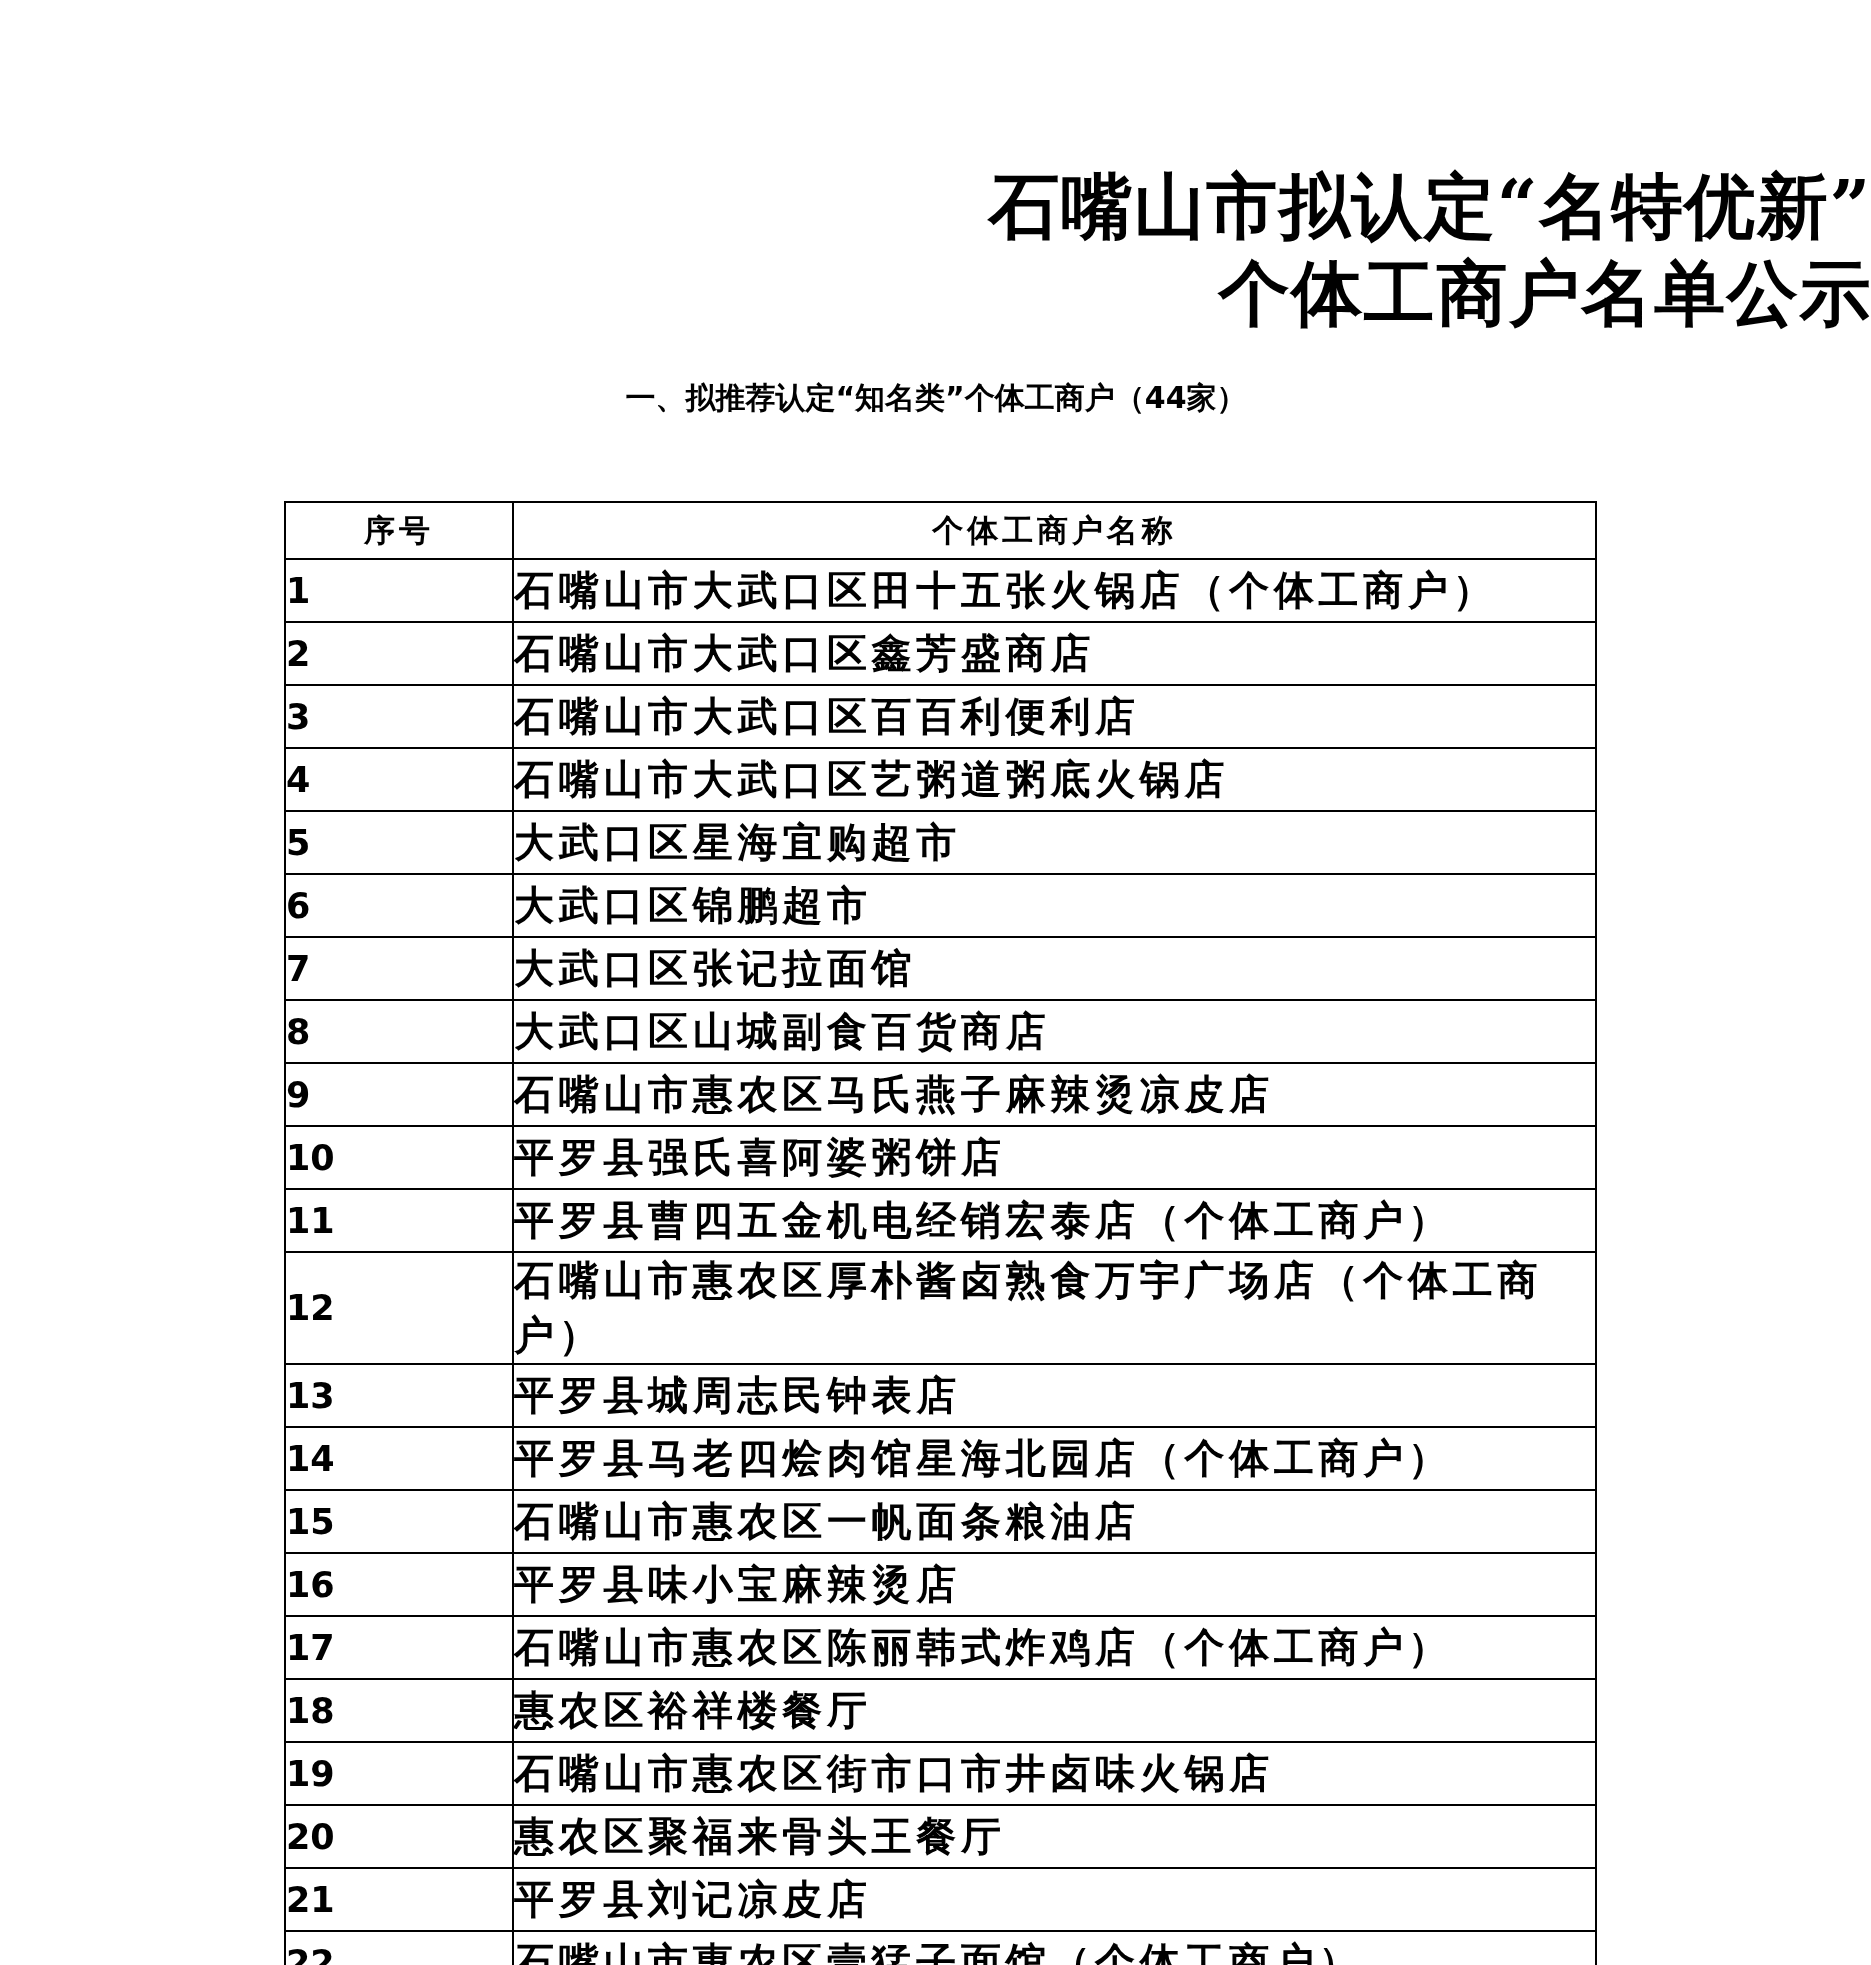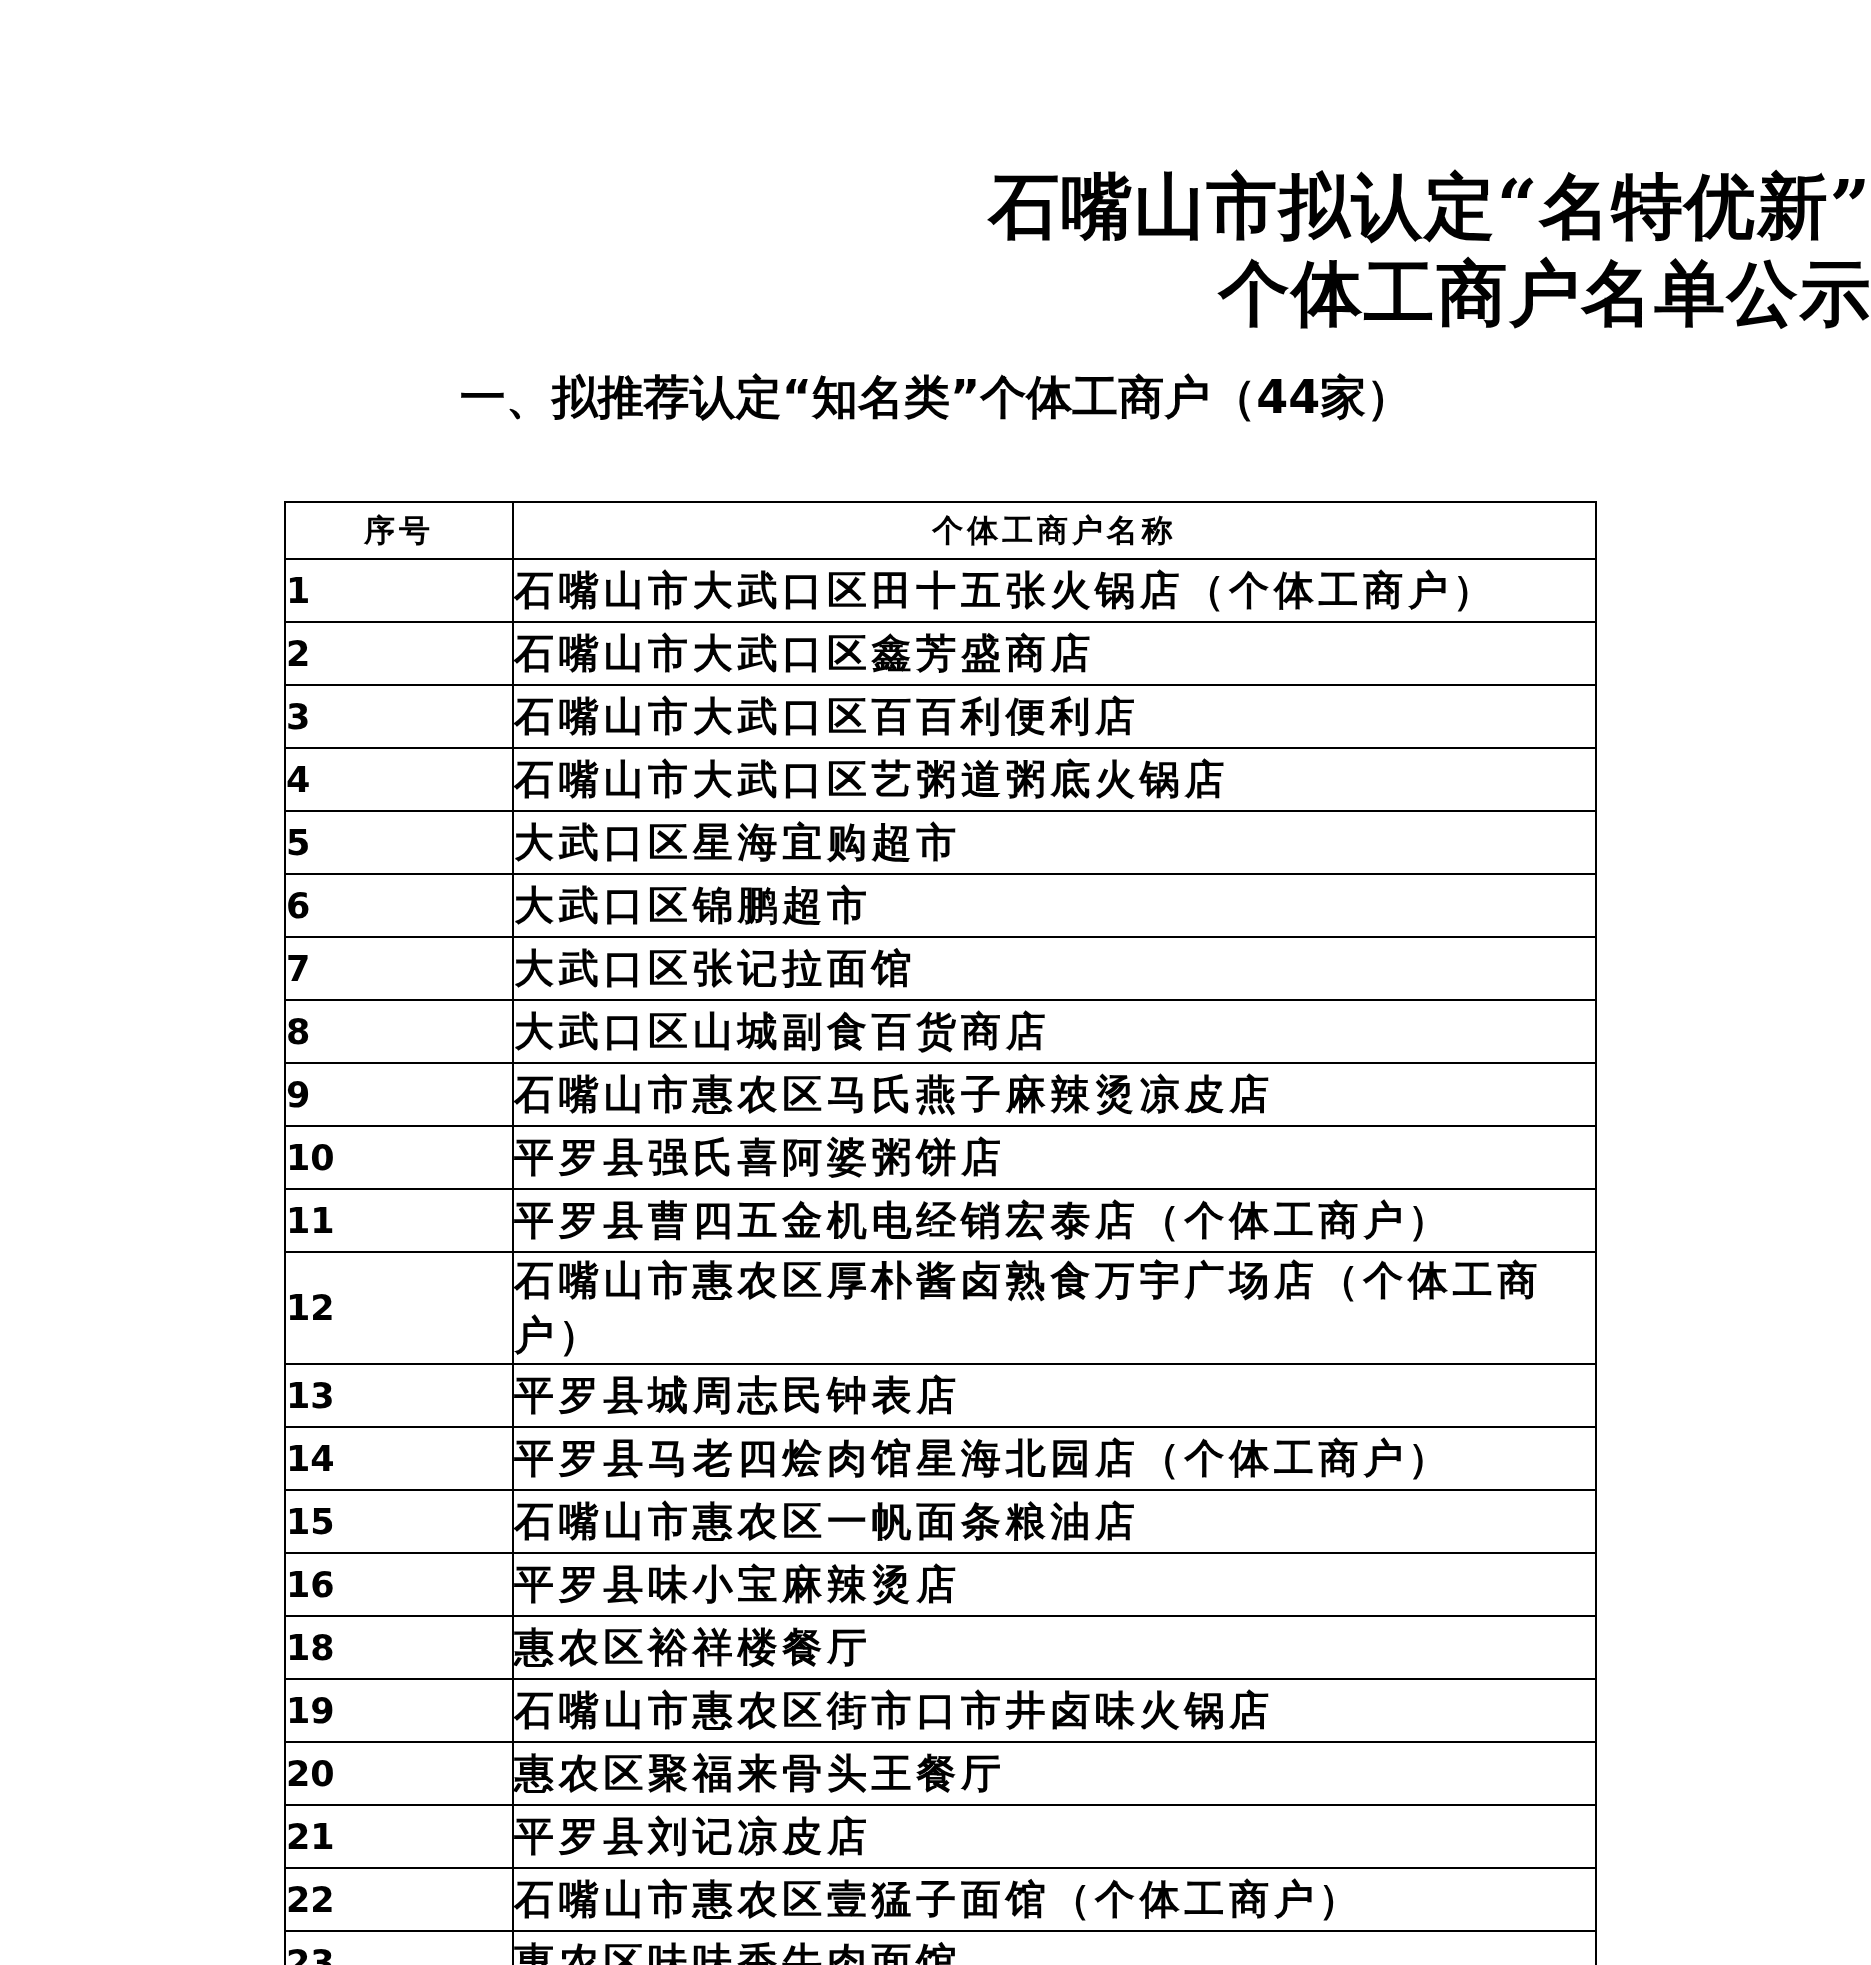--- a/index.html
+++ b/index.html
@@ -10,21 +10,21 @@
     .title {
       position: absolute; left: 0; width: 1872px; text-align: right;
       font-family: "DejaVu Serif", serif; font-weight: bold;
       font-size: 71px; line-height: 94px; letter-spacing: 1.6px;
     }
     .t1 { top: 159px; }
     .t2 { top: 246px; }
     .subtitle {
       position: absolute; left: 0; width: 1872px; text-align: center; top: 366px;
       font-family: "DejaVu Sans", sans-serif; font-weight: bold;
-      font-size: 46px; line-height: 63px;
+      font-size: 30px; line-height: 63px;
     }
     table.list {
       position: absolute; left: 284px; top: 501px; width: 1311px;
       border-collapse: collapse; table-layout: fixed;
     }
     table.list td, table.list th {
       border: 2px solid #000; padding: 0;
       font-weight: bold; color: #000;
     }
     table.list col.c1 { width: 228px; }
@@ -114,20 +114,24 @@
       </tr>
       <tr>
         <td class="num">15</td>
         <td class="name">石嘴山市惠农区一帆面条粮油店</td>
       </tr>
       <tr>
         <td class="num">16</td>
         <td class="name">平罗县味小宝麻辣烫店</td>
       </tr>
       <tr>
+        <td class="num">17</td>
+        <td class="name">石嘴山市惠农区陈丽韩式炸鸡店（个体工商户）</td>
+      </tr>
+      <tr>
         <td class="num">18</td>
         <td class="name">惠农区裕祥楼餐厅</td>
       </tr>
       <tr>
         <td class="num">19</td>
         <td class="name">石嘴山市惠农区街市口市井卤味火锅店</td>
       </tr>
       <tr>
         <td class="num">20</td>
         <td class="name">惠农区聚福来骨头王餐厅</td>

